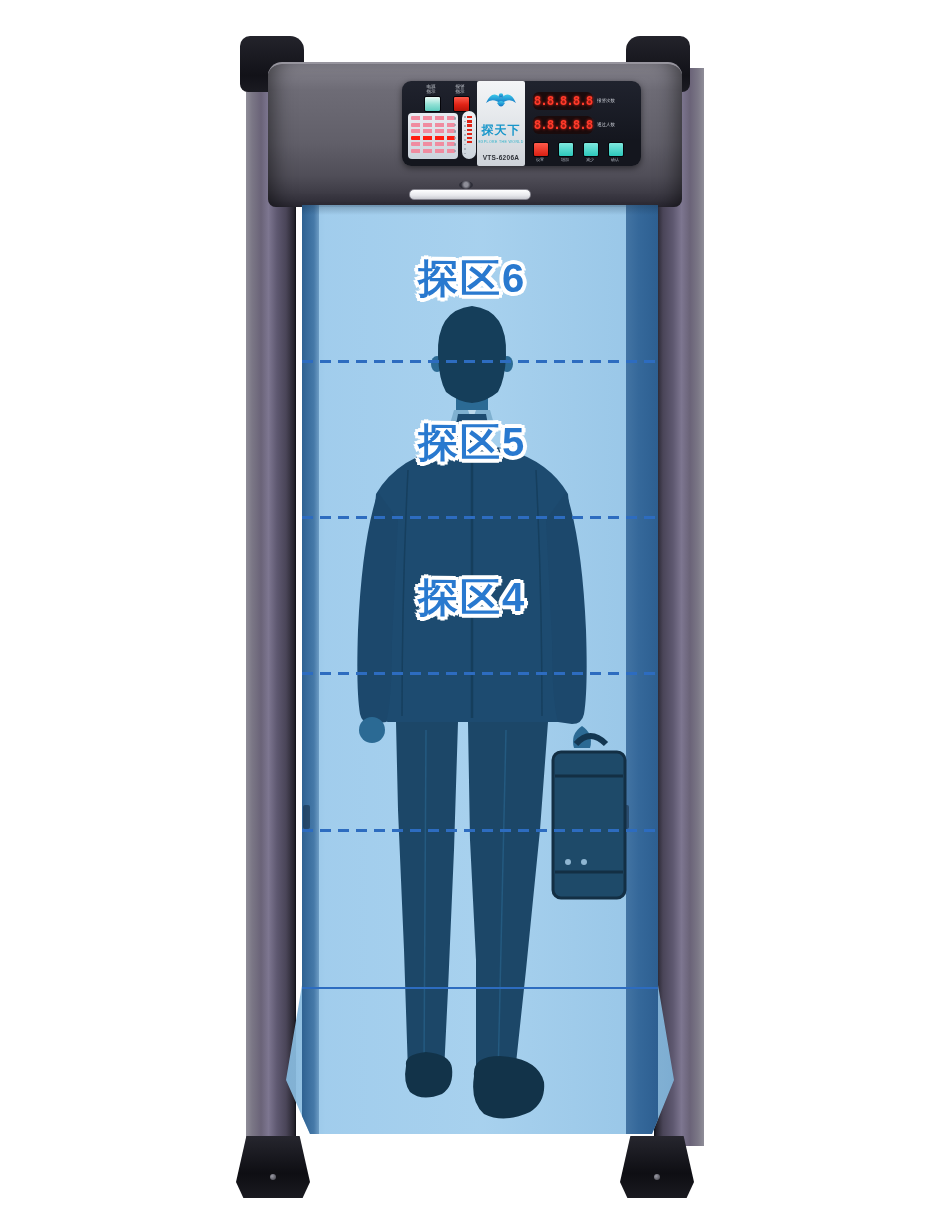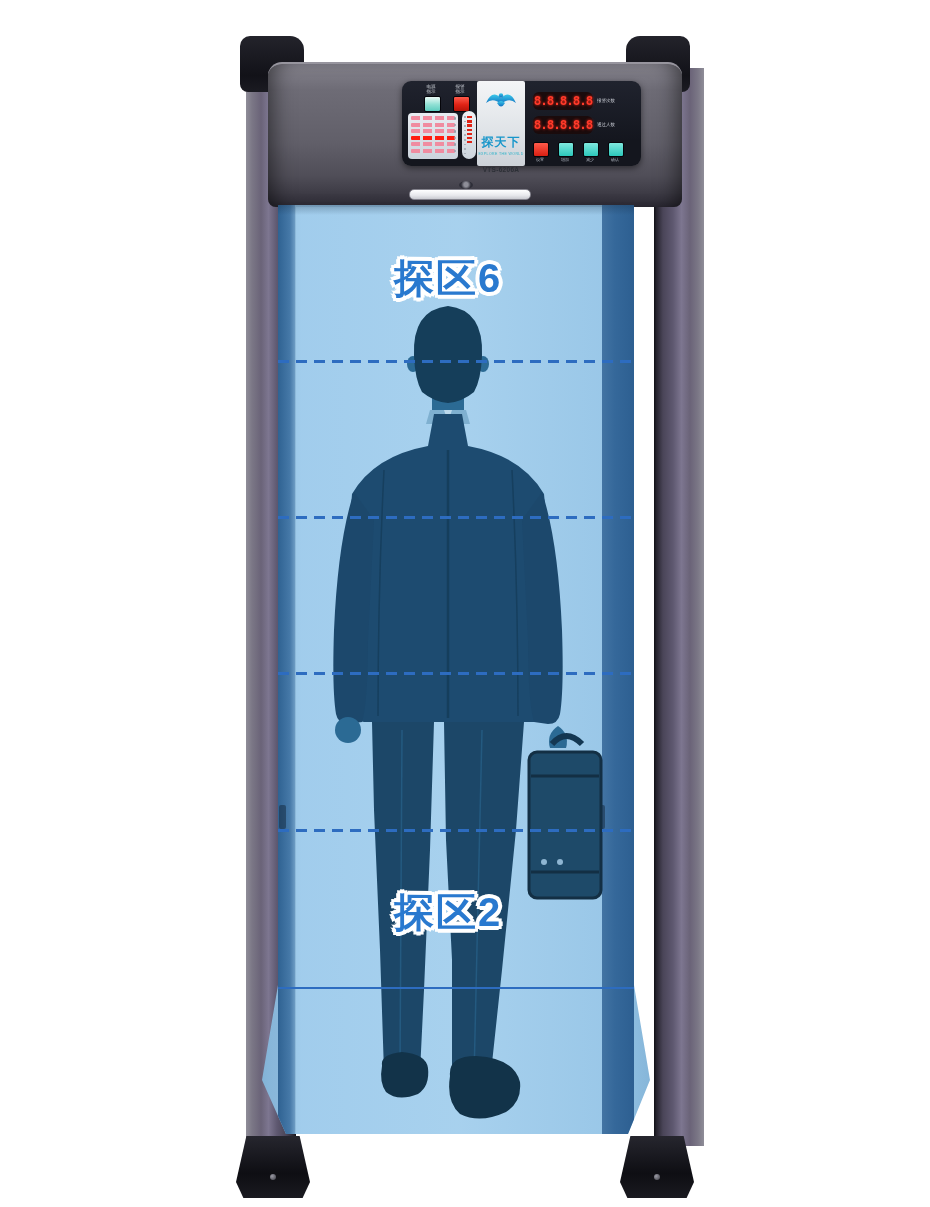--- a/index.html
+++ b/index.html
@@ -49,36 +49,36 @@
   .ledrow.alarm{background:repeating-linear-gradient(90deg,#ff1d10 0 9px,#d0d6dd00 9px 12px);}
   .vbar{position:absolute;left:60px;top:30px;width:14px;height:48px;border-radius:7px;
         background:linear-gradient(180deg,#eef1f5,#ccd4dc);}
   .vbar .seg{position:absolute;left:5px;top:5px;width:5px;height:27px;
         background:repeating-linear-gradient(180deg,#e02315 0 2.4px,transparent 2.4px 4.2px);}
   .vbar .dots{position:absolute;left:2px;top:5px;width:1.6px;height:38px;
         background:repeating-linear-gradient(180deg,#aab2bc 0 1.6px,transparent 1.6px 4.6px);}
   .brand{position:absolute;left:75px;top:0;width:48px;height:85px;text-align:center;
          background:linear-gradient(180deg,#f4f5f7,#dfe3e7 60%,#cdd2d8);
          border-radius:2px;}
-  .brand-name{margin-top:19px;font-size:12px;font-weight:bold;color:#1796ca;letter-spacing:1px;}
+  .brand-name{margin-top:7px;font-size:12px;font-weight:bold;color:#1796ca;letter-spacing:1px;}
   .brand-tag{font-size:3.5px;color:#29b1c9;letter-spacing:.4px;margin-top:1px;}
   .brand-model{font-size:6.5px;font-weight:bold;color:#2c2f36;margin-top:10px;letter-spacing:.3px;}
   .disp-row{position:absolute;left:131px;width:100px;height:20px;}
   .digits{position:absolute;left:0;top:0;width:60px;height:18px;background:#1a0b0c;border-radius:6px;
           color:#ff3a2a;font-family:"DejaVu Sans Mono",monospace;font-weight:bold;font-size:12.5px;
           line-height:18px;text-align:center;letter-spacing:-1px;text-shadow:0 0 3px #ff2c1c;}
   .disp-label{position:absolute;left:64px;top:6px;font-size:4.5px;color:#c9ccd4;white-space:nowrap;}
   .panel-btns{position:absolute;left:131px;top:61px;width:104px;height:22px;}
   .pbtn{position:absolute;top:0;width:14px;height:13px;border-radius:2px;border:1px solid #05050a;}
   .pbtn-label{position:absolute;top:15px;font-size:4px;color:#aab0ba;width:14px;text-align:center;}
   .pbtn.red{background:linear-gradient(180deg,#ff5a4a,#d81f12);}
   .pbtn.teal{background:linear-gradient(180deg,#7fe8de,#2cc8bb);}
 
   
-  .detect{position:absolute;left:252px;top:205px;width:412px;height:931px;z-index:4;
+  .detect{position:absolute;left:276px;top:205px;width:412px;height:931px;z-index:4;
     background:linear-gradient(90deg,rgba(126,178,215,.95) 0%,rgba(154,201,235,.93) 12%,rgba(158,204,236,.9) 50%,rgba(146,195,230,.93) 86%,rgba(120,172,210,.95) 100%);
     clip-path:polygon(26px 0,382px 0,382px 780px,398px 875px,376px 929px,34px 929px,10px 875px,26px 780px);}
   .edge{position:absolute;top:0;height:931px;}
   .edge.l{left:26px;width:17px;background:linear-gradient(90deg,#2f6292,#4679a8 70%,#6d9cc4);}
   .edge.r{left:350px;width:32px;background:linear-gradient(90deg,#4374a3,#35689a 40%,#2d5f91);}
   .beamshadow{position:absolute;left:0;top:0;width:100%;height:10px;background:linear-gradient(180deg,rgba(20,40,60,.28),transparent);}
   .notch{position:absolute;width:7px;height:24px;background:rgba(18,38,58,.5);border-radius:2px;}
   .divider{position:absolute;left:26px;width:356px;height:3px;z-index:6;
     background:repeating-linear-gradient(90deg,#2d6cc0 0 11px,transparent 11px 18px);}
   .divider.solid{height:2px;background:#2d6cc0;}
@@ -211,14 +211,15 @@
     <circle cx="578" cy="862" r="3" fill="#8fb6d2"></circle>
   </svg>
 
   <div class="divider" style="top:155px"></div>
   <div class="divider" style="top:311px"></div>
   <div class="divider" style="top:467px"></div>
   <div class="divider" style="top:624px"></div>
   <div class="divider solid" style="top:782px"></div>
 
   <div class="zone-label" style="top:46px">探区6</div>
-  <div class="zone-label" style="top:680px">探区2</div>
+  <div class="zone-label" style="top:210px">探区5</div>
+  <div class="zone-label" style="top:365px">探区4</div>
 </div>
 
 </body></html>

